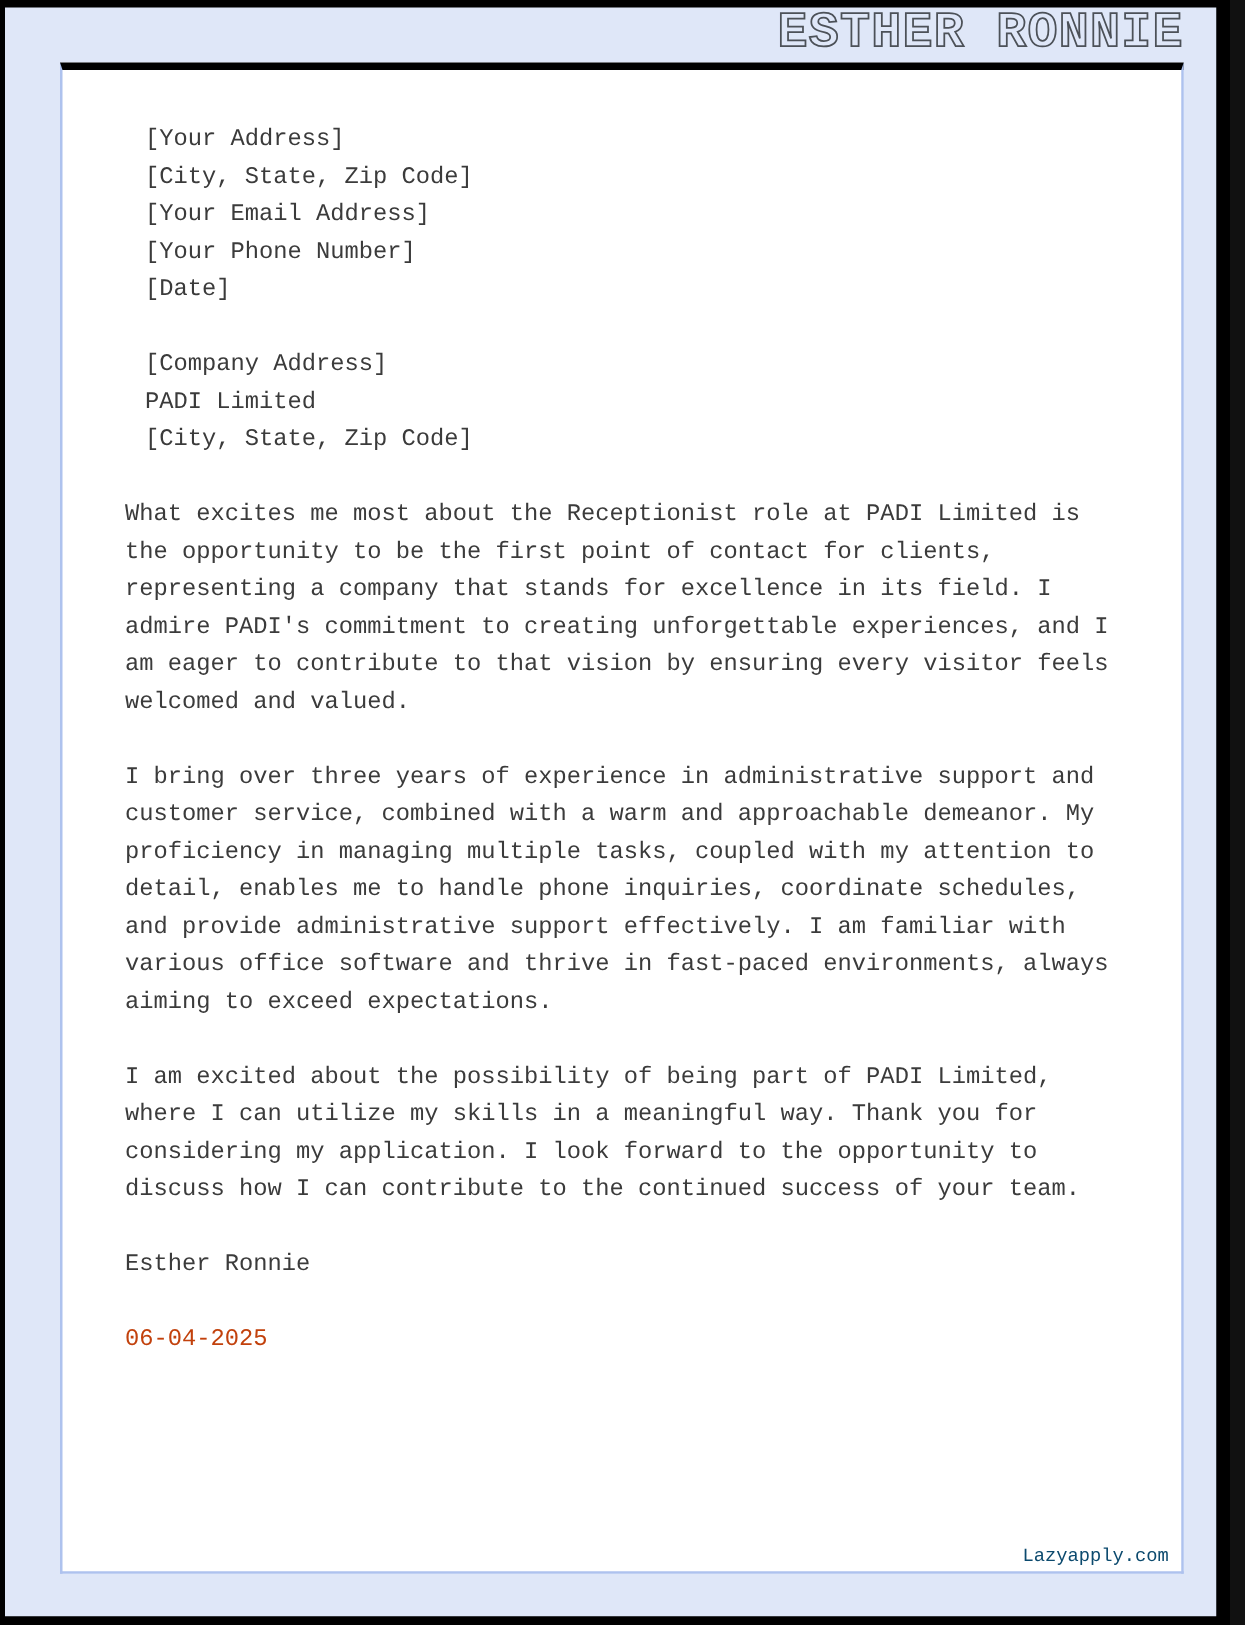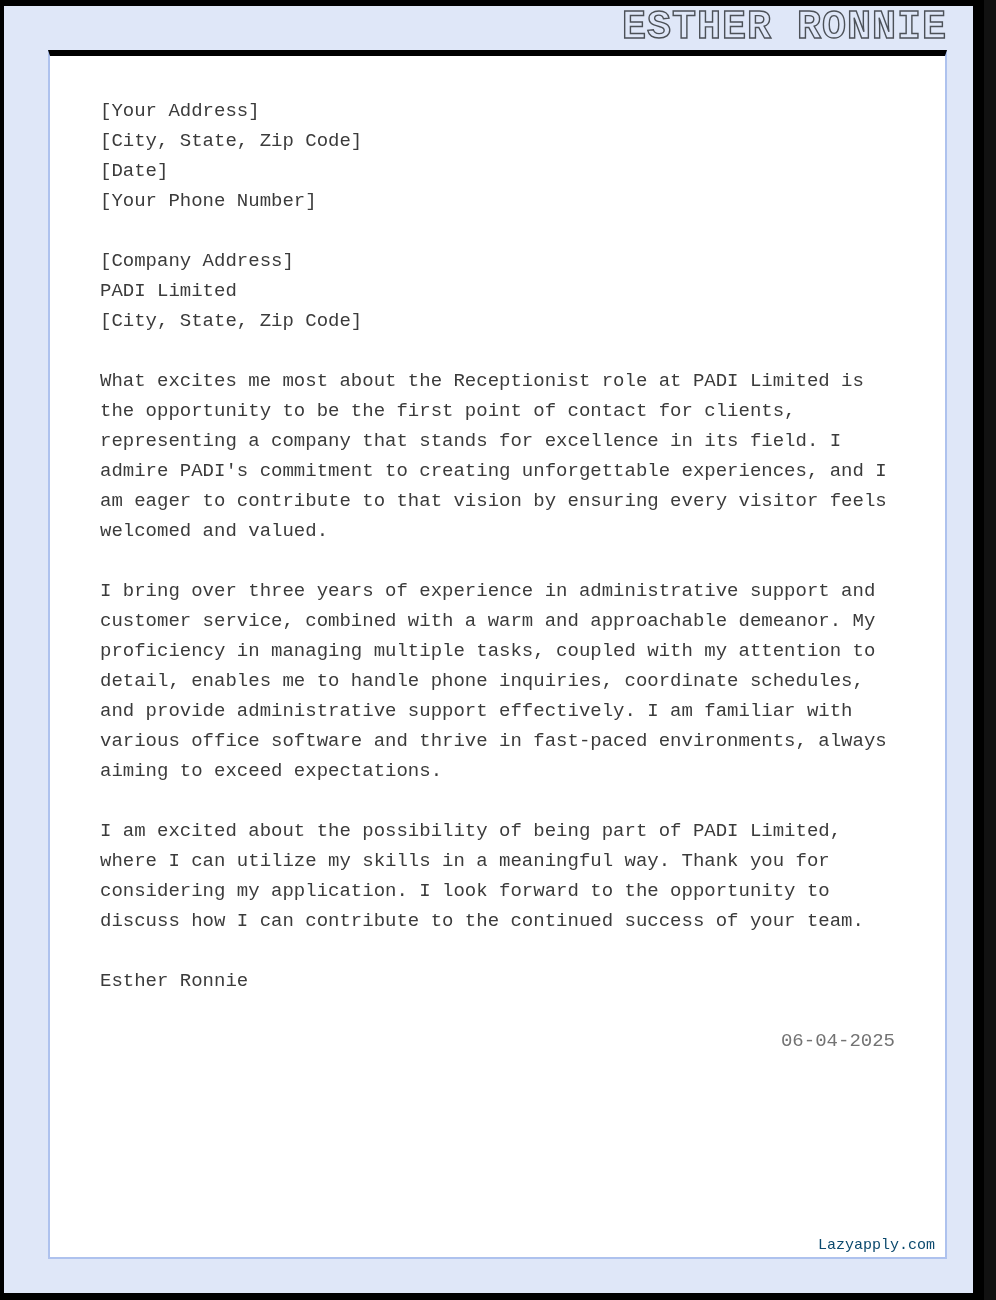--- a/index.html
+++ b/index.html
@@ -48,27 +48,26 @@
     background: #ffffff;
     border: 2px solid #aec2ee;
     border-top: 6px solid #000000;
   }
   .content {
     padding: 40px 50px 0 50px;
     color: #3b3b3b;
     font-size: 19px;
     line-height: 30px;
   }
-  .block { margin: 0 0 30px 0; }
+  .block { margin: 0 0 30px 16px; }
   .content p { margin: 0 0 30px 0; }
   .date {
-    color: #737373;
+    color: #c2410c;
     margin-top: 10px !important;
     cursor: pointer;
-    text-align: right;
   }
   .brand {
     position: absolute;
     right: 10px;
     bottom: 0px;
     font-size: 15px;
     line-height: 22px;
     color: #0c4a6e;
   }
 </style>
@@ -80,22 +79,23 @@
   <div class="header">
     <div class="header-name">ESTHER RONNIE</div>
   </div>
 
   <div class="page">
     <div class="content">
 
       <div class="block">
         <div>[Your Address]</div>
         <div>[City, State, Zip Code]</div>
+        <div>[Your Email Address]</div>
+        <div>[Your Phone Number]</div>
         <div>[Date]</div>
-        <div>[Your Phone Number]</div>
       </div>
 
       <div class="block">
         <div>[Company Address]</div>
         <div>PADI Limited</div>
         <div>[City, State, Zip Code]</div>
       </div>
 
 
       <p>What excites me most about the Receptionist role at PADI Limited is the opportunity to be the first point of contact for clients, representing a company that stands for excellence in its field. I admire PADI's commitment to creating unforgettable experiences, and I am eager to contribute to that vision by ensuring every visitor feels welcomed and valued.</p>

